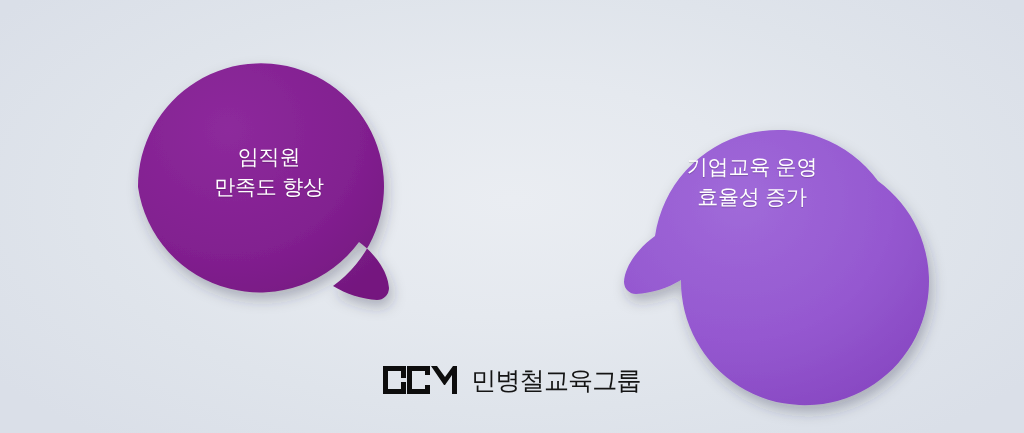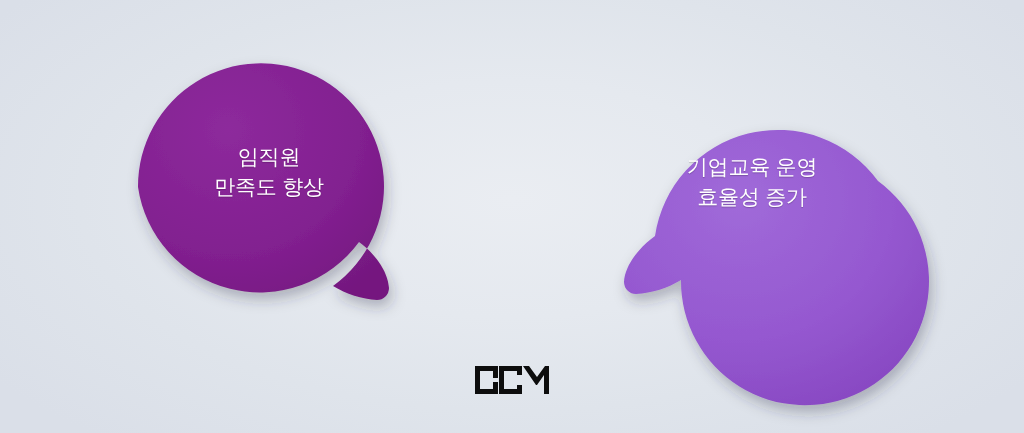--- a/index.html
+++ b/index.html
@@ -141,15 +141,16 @@
     <svg id="logo-mark" width="74" height="28" viewBox="0 0 74 28" xmlns="http://www.w3.org/2000/svg">
       <g fill="#0d0d0d">
 
         <path d="M0 0 h23 v12 h-5 v-7 h-13 v18 h13 v-7 h5 v12 h-23 z"></path>
 
         <path d="M24 0 h23 v9 h-5 v-4 h-13 v18 h13 v-4 h5 v9 h-23 z"></path>
 
         <path d="M48 0 h6 l8 11 l8 -11 h4 v28 h-5 v-19 l-7 10 h-1 l-13 -19 z"></path>
       </g>
     </svg>
+    <div id="logo-wordmark">민병철교육그룹</div>
   </div>
 
 </div>
 
 </body></html>

